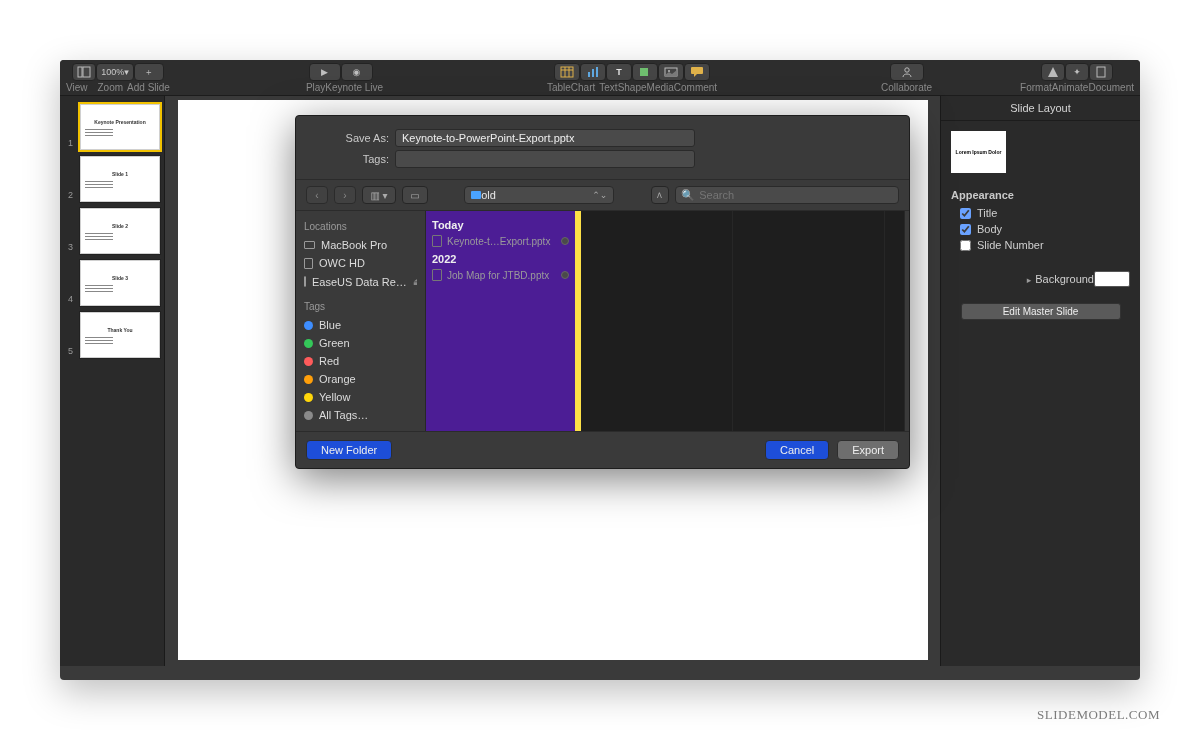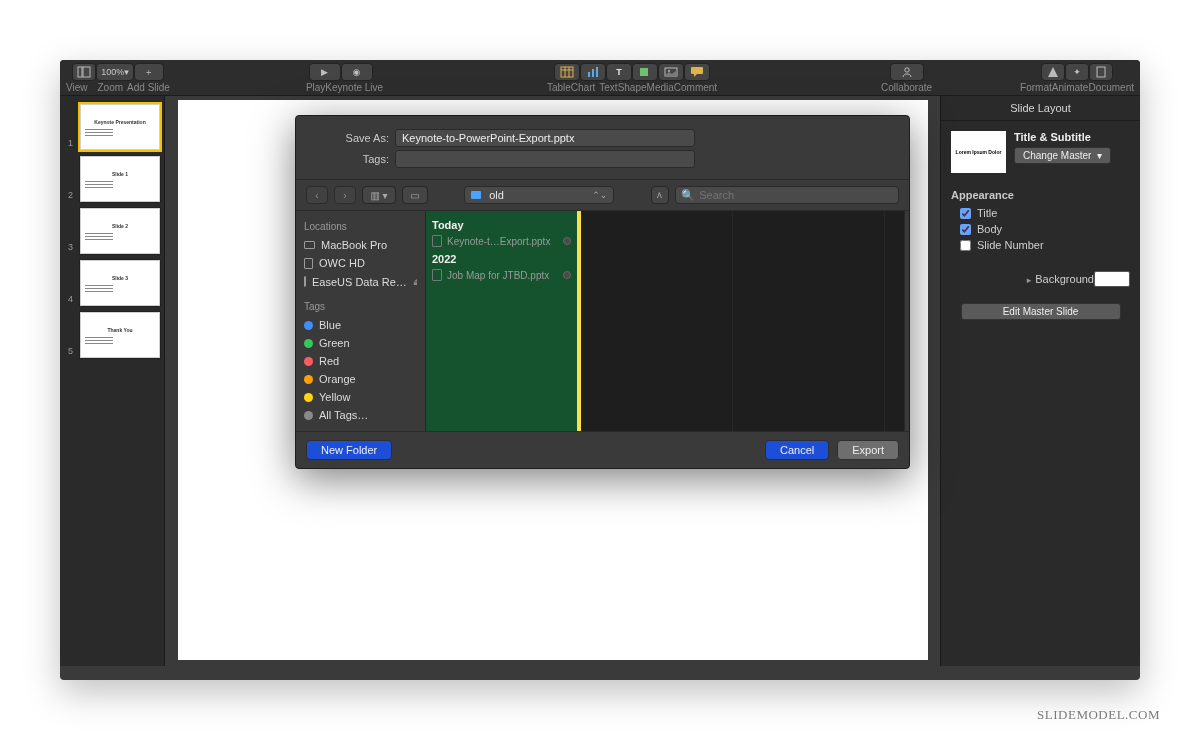--- a/index.html
+++ b/index.html
@@ -50,34 +50,34 @@
   .edit-master .btn-sm { width:160px; text-align:center; }
   
   .dialog { position:absolute; left:295px; top:115px; width:615px; background:#3a3a3a; border:1px solid #1d1d1d; box-shadow:0 10px 40px rgba(0,0,0,.5); border-radius:4px; font-size:11px; color:#d0d0d0; }
   .dlg-top { padding:10px 14px 8px; }
   .fldrow { display:flex; align-items:center; margin:3px 0; }
   .fldrow label { width:85px; text-align:right; padding-right:6px; color:#c9c9c9; font-size:11px; }
   .fldrow input { flex:0 0 300px; background:#4a4a4a; border:1px solid #2a2a2a; border-radius:3px; color:#eee; padding:2px 6px; font-size:11px; height:18px; }
   .dlg-bar { display:flex; align-items:center; gap:6px; padding:6px 10px; border-top:1px solid #2b2b2b; border-bottom:1px solid #2b2b2b; }
   .navbtn { width:22px; height:18px; background:#454545; border:1px solid #262626; border-radius:4px; display:flex; align-items:center; justify-content:center; color:#aaa; font-size:10px; }
   .navbtn.disabled{opacity:.7;}
-  .dropdown { display:flex; align-items:center; gap:8px; background:#4a4a4a; border:1px solid #2a2a2a; border-radius:4px; height:18px; padding:0 6px; min-width:150px; color:#e8e8e8; font-size:11px; }
+  .dropdown { display:flex; align-items:center; gap:0; background:#4a4a4a; border:1px solid #2a2a2a; border-radius:4px; height:18px; padding:0 6px; min-width:150px; color:#e8e8e8; font-size:11px; }
   .dropdown .fold { width:10px;height:8px;background:#4aa3ff;border-radius:1px; }
   .dropdown .caret { margin-left:auto; color:#aaa; font-size:9px; }
   .sq { width:18px;height:18px;background:#454545;border:1px solid #262626;border-radius:4px;display:flex;align-items:center;justify-content:center;color:#aaa;font-size:10px; }
   .search { flex:1; display:flex; align-items:center; background:#4a4a4a; border:1px solid #2a2a2a; border-radius:4px; height:18px; padding:0 6px; color:#9a9a9a; font-size:11px; gap:4px; min-width:150px; }
   .search input { background:transparent; border:0; color:#d0d0d0; font-size:11px; outline:none; flex:1; }
   .dlg-body { display:flex; height:220px; }
   .sidecol { width:130px; border-right:1px solid #272727; padding:6px 8px; overflow:hidden; }
   .sidehdr { color:#9a9a9a; font-size:10px; margin:4px 0 4px; }
   .li { display:flex; align-items:center; gap:6px; padding:3px 0; color:#dcdcdc; font-size:11px; white-space:nowrap; overflow:hidden; text-overflow:ellipsis; }
   .dev { width:11px;height:8px;border:1px solid #9a9a9a;border-radius:1px; }
   .disk { width:9px;height:11px;border:1px solid #9a9a9a;border-radius:1px; }
   .tagdot { width:9px;height:9px;border-radius:50%; flex:none;}
-  .filepane { flex:0 0 155px; border-right:4px solid #fde047; padding:4px 6px; background:#14532d;}
+  .filepane { flex:0 0 155px; border-right:6px solid #fde047; padding:4px 6px; background:#4c1d95;}
   .grp { color:#eee; font-weight:600; font-size:11px; margin:4px 0 2px; }
   .file { display:flex; align-items:center; gap:5px; color:#9a9a9a; font-size:10px; padding:2px 0; white-space:nowrap; overflow:hidden; text-overflow:ellipsis;}
   .ficon{width:10px;height:12px;border:1px solid #777;border-radius:1px;flex:none;}
   .cloud{width:8px;height:8px;border-radius:50%;background:#4a4a4a;border:1px solid #666;flex:none; margin-left:auto;}
   .colpane { flex:1; background:#1e1e1e; border-right:1px solid #272727; }
   .colpane.narrow{flex:0 0 152px;}
   .dlg-bot { display:flex; align-items:center; padding:8px 10px; gap:8px; border-top:1px solid #2b2b2b; }
   .btn { background:#1d4ed8; border:1px solid #2e2e2e; border-radius:4px; padding:3px 14px; font-size:11px; color:#eee; cursor:pointer; }
   .btn.primary { background:#6e6e6e; }
   .push { margin-left:auto; }
@@ -275,24 +275,20 @@
       <div class="bigK">K</div>
     </div>
 
     <div class="inspector">
       <div class="ins-head">Slide Layout</div>
       <div class="ins-sec">
         <div class="master">
           <div class="master-thumb">
               <span>Lorem Ipsum Dolor</span>
             </div>
-          <div class="master-info">
-            <div class="master-title">Title &amp; Subtitle</div>
-            <div class="btn-sm"><span>Change Master</span> &nbsp;▾</div>
-          </div>
         </div>
         <div class="sec-label">Appearance</div>
         <label class="chk">
             <input type="checkbox" id="ck-title" checked="" style="">
             <span>Title</span>
           </label>
         <label class="chk">
             <input type="checkbox" id="ck-body" checked="" style="">
             <span>Body</span>
           </label>

